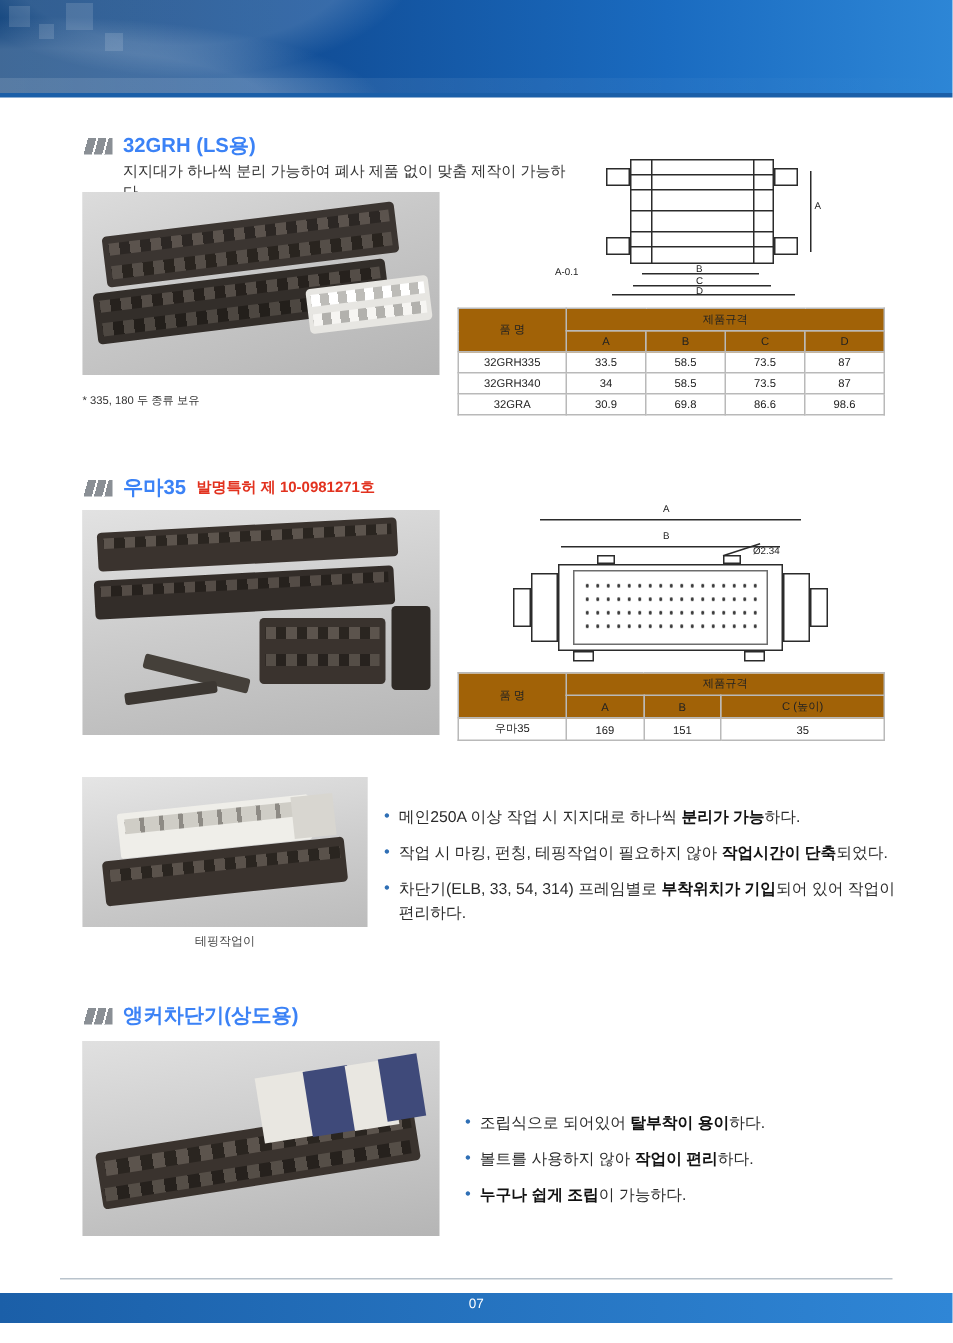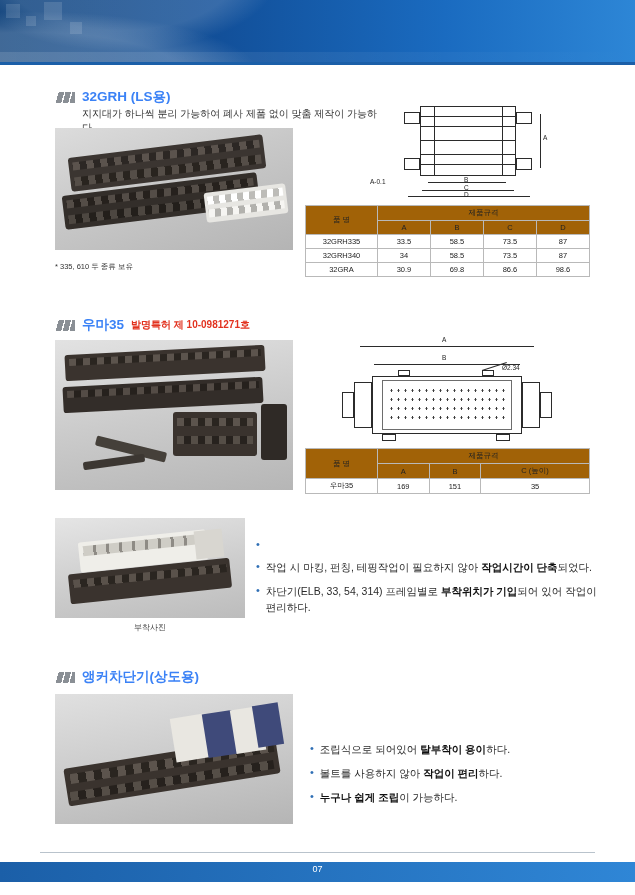--- a/index.html
+++ b/index.html
@@ -131,21 +131,21 @@
     <div style="position:absolute; left:4px; top:5px; right:4px; height:8px; background:repeating-linear-gradient(90deg,#544d47 0 7px,#26211d 7px 14px);"></div>
     <div style="position:absolute; left:4px; top:20px; right:4px; height:9px; background:repeating-linear-gradient(90deg,#4d4741 0 7px,#231f1b 7px 14px);"></div>
   </div>
 
   <div class="rail" style="left:150px; top:60px; width:82px; height:30px; transform:rotate(-7deg);">
     <div style="position:absolute; inset:0; background:#e7e6e2; border-radius:3px;"></div>
     <div style="position:absolute; left:3px; top:4px; right:3px; height:8px; background:repeating-linear-gradient(90deg,#ffffff 0 6px,#bdbcb8 6px 12px);"></div>
     <div style="position:absolute; left:3px; top:17px; right:3px; height:8px; background:repeating-linear-gradient(90deg,#f6f5f2 0 6px,#b2b1ad 6px 12px);"></div>
   </div>
 </div>
-<div class="note" style="left:55px; top:262px;">* 335, 610 두 종류 보유</div>
+<div class="note" style="left:55px; top:262px;">* 335, 180 두 종류 보유</div>
 
 <div class="drawing" style="left:398px; top:100px; width:160px; height:95px;">
 
   <div style="position:absolute; left:22px; top:6px; width:96px; height:70px; border:1px solid #2b2b2b; background:#fff;"></div>
   <div style="position:absolute; left:22px; top:16px; width:96px; height:1px; background:#2b2b2b;"></div>
   <div style="position:absolute; left:22px; top:26px; width:96px; height:1px; background:#2b2b2b;"></div>
   <div style="position:absolute; left:22px; top:40px; width:96px; height:1px; background:#2b2b2b;"></div>
   <div style="position:absolute; left:22px; top:54px; width:96px; height:1px; background:#2b2b2b;"></div>
   <div style="position:absolute; left:22px; top:64px; width:96px; height:1px; background:#2b2b2b;"></div>
   <div style="position:absolute; left:36px; top:6px; width:1px; height:70px; background:#2b2b2b;"></div>
@@ -277,25 +277,26 @@
 </table>
 
 <div class="photo" style="left:55px; top:518px; width:190px; height:100px;">
   <div class="bg-grad" style="background:linear-gradient(170deg,#e5e5e5 0%,#cdcdcd 55%,#bcbcbc 100%);"></div>
   <div style="position:absolute; left:14px; top:48px; width:162px; height:30px; background:#3a332e; border-radius:3px; transform:rotate(-6deg);"></div>
   <div style="position:absolute; left:18px; top:54px; width:154px; height:8px; background:repeating-linear-gradient(90deg,#5a524b 0 7px,#2a2520 7px 14px); transform:rotate(-6deg);"></div>
   <div style="position:absolute; left:24px; top:18px; width:128px; height:30px; background:#efeee9; border-radius:2px; transform:rotate(-6deg);"></div>
   <div style="position:absolute; left:28px; top:22px; width:120px; height:10px; background:repeating-linear-gradient(90deg,#cfcdc6 0 10px,#8e8b85 10px 13px); transform:rotate(-6deg);"></div>
   <div style="position:absolute; left:140px; top:12px; width:28px; height:28px; background:#d8d6d0; transform:rotate(-6deg);"></div>
 </div>
-<div class="caption" style="left:55px; top:622px; width:190px;">부착사진</div>
+<div class="caption" style="left:55px; top:622px; width:190px;">테핑작업이</div>
 
 <div class="bullets" style="left:256px; top:538px; width:345px;">
   <div class="bullet">
     <span class="dot">•</span>
+    <span><span>메인250A 이상 작업 시 지지대로 하나씩 </span><b>분리가 가능</b><span>하다.</span></span>
   </div>
   <div class="bullet">
     <span class="dot">•</span>
     <span><span>작업 시 마킹, 펀칭, 테핑작업이 필요하지 않아 </span><b>작업시간이 단축</b><span>되었다.</span></span>
   </div>
   <div class="bullet">
     <span class="dot">•</span>
     <span><span>차단기(ELB, 33, 54, 314) 프레임별로 </span><b>부착위치가 기입</b><span>되어 있어 작업이 편리하다.</span></span>
   </div>
 </div>

